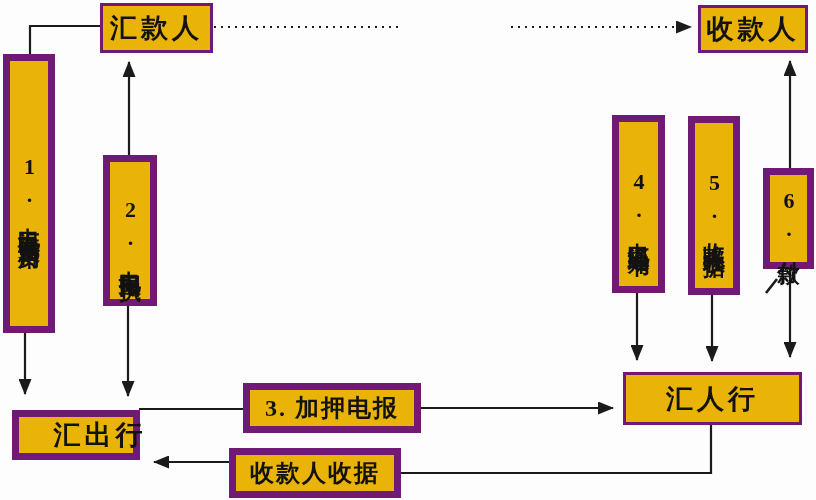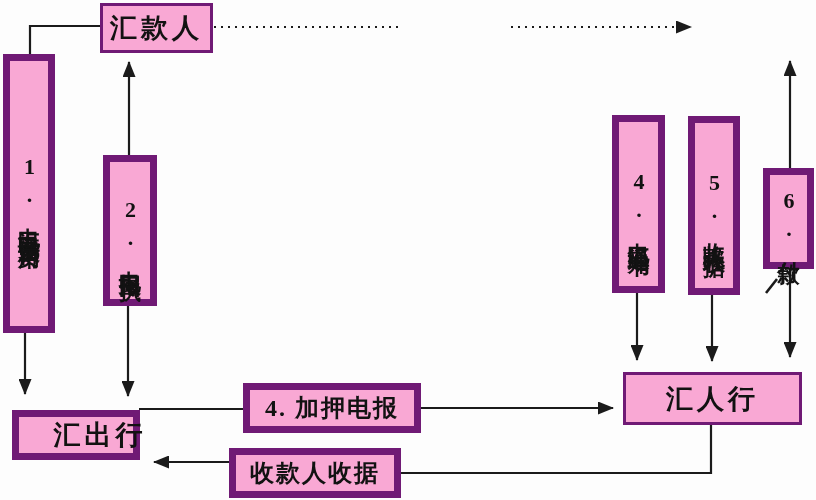--- a/index.html
+++ b/index.html
@@ -5,21 +5,21 @@
   html,body { margin:0; padding:0; background:#e8e8e8; }
   .stage {
     position:relative; width:816px; height:500px;
     background:#fdfdfd; overflow:hidden;
     font-family:"Liberation Serif","DejaVu Serif",serif;
     color:#121212;
   }
   .layer { position:absolute; left:0; top:0; width:816px; height:500px; }
   .box {
     position:absolute; box-sizing:border-box;
-    border:7px solid #701a75; background:#f9a8d4;
+    border:7px solid #701a75; background:#eab308;
     display:flex; align-items:center; justify-content:center;
     z-index:2; text-align:center;
   }
   .box.thick { border-width:3px; }
   .h span { font-size:27px; font-weight:700; letter-spacing:4px; white-space:nowrap; }
   .h.small span { font-size:24px; letter-spacing:2px; }
   .v span {
     writing-mode:vertical-rl; text-orientation:upright;
     font-size:22px; font-weight:700; line-height:1; letter-spacing:3px;
   }
@@ -68,20 +68,23 @@
 
       <line x1="766" y1="293" x2="777" y2="279" stroke-width="2.6"></line>
     </g>
   </svg>
 
   <div class="box h thick" style="left:100px; top:3px; width:113px; height:50px;">
     <span>汇款人</span>
   </div>
 
 
+  <div class="box h thick" style="left:698px; top:5px; width:110px; height:48px;">
+    <span>收款人</span>
+  </div>
 
   <div class="box v" style="left:3px; top:54px; width:52px; height:279px;">
     <span>1.电汇申请书及费用</span>
   </div>
 
   <div class="box v" style="left:103px; top:155px; width:54px; height:151px;">
     <span>2.电报回执</span>
   </div>
 
   <div class="box v" style="left:612px; top:115px; width:53px; height:178px;">
@@ -98,20 +101,20 @@
 
   <div class="box h" style="left:12px; top:410px; width:128px; height:50px;padding-left:48px;">
     <span>汇出行</span>
   </div>
 
   <div class="box h thick" style="left:623px; top:372px; width:179px; height:53px;align-items:center;">
     <span>汇人行</span>
   </div>
 
   <div class="box h small" style="left:243px; top:383px; width:178px; height:50px;">
-    <span>4. 加押电报</span>
+    <span>3. 加押电报</span>
   </div>
 
   <div class="box h small" style="left:229px; top:448px; width:172px; height:50px;">
     <span>收款人收据</span>
   </div>
 
 </div>
 
 </body></html>

